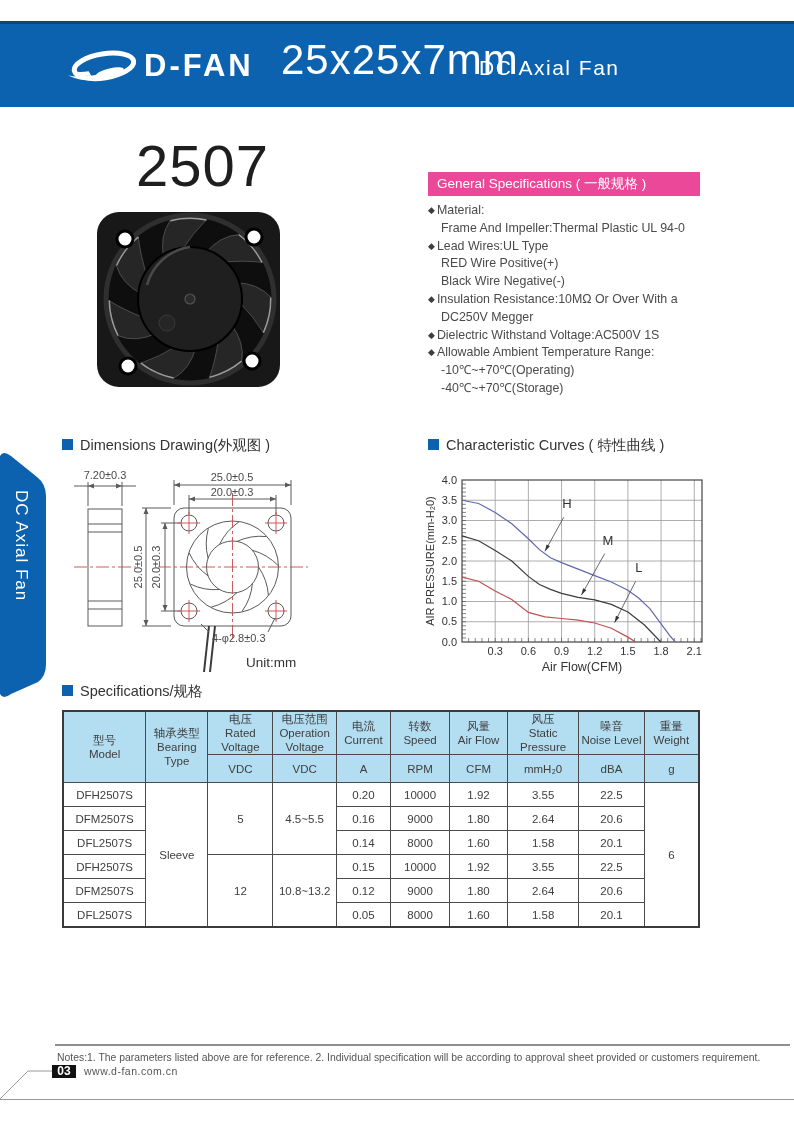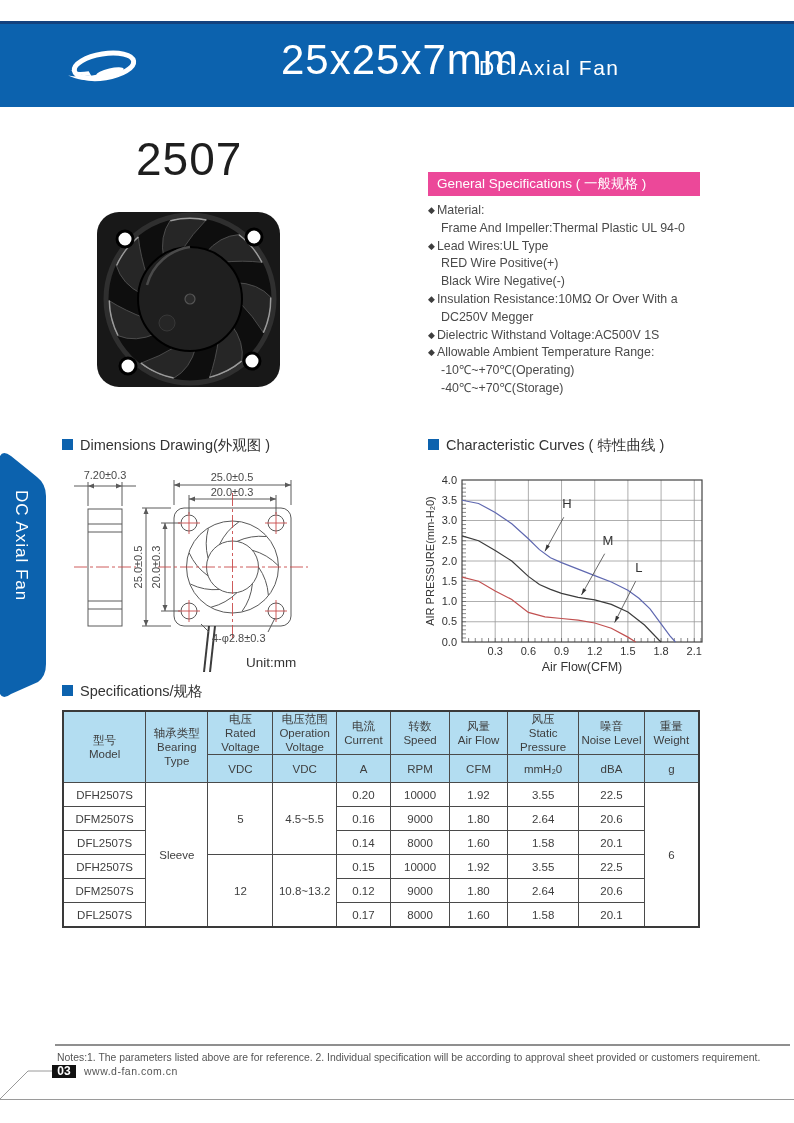--- a/index.html
+++ b/index.html
@@ -9,21 +9,21 @@
   .topbar{position:absolute;left:0;top:21px;width:794px;height:86px;background:#0c62ae;border-top:3px solid #14427e;box-sizing:border-box;}
   .logo{position:absolute;left:66px;top:18px;width:74px;height:46px;}
   .logotext{position:absolute;left:144px;top:24px;color:#fff;font-size:31px;font-weight:bold;letter-spacing:3px;}
   .bigtitle{position:absolute;left:281px;top:12px;color:#fff;font-size:42px;letter-spacing:1px;}
   .subtitle{position:absolute;left:479px;top:32px;color:#fff;font-size:21px;letter-spacing:1.5px;}
   
   .ribbon{position:absolute;left:0;top:452px;width:46px;height:246px;}
   .ribbon-label{position:absolute;left:11px;top:38px;color:#fff;font-size:17px;letter-spacing:1px;
         writing-mode:vertical-rl;white-space:nowrap;}
   
-  .model-no{position:absolute;left:136px;top:132px;font-size:46px;color:#1e1e1e;letter-spacing:1px;}
+  .model-no{position:absolute;left:136px;top:132px;font-size:58px;color:#1e1e1e;letter-spacing:1px;}
   .fanphoto{position:absolute;left:95px;top:205px;width:190px;height:186px;}
   
   .gs-bar{position:absolute;left:428px;top:172px;width:272px;height:24px;background:#ec4899;color:#fff;
         font-size:13.5px;line-height:24px;padding-left:9px;box-sizing:border-box;}
   .gs-list{position:absolute;left:428px;top:202px;width:340px;font-size:12.4px;color:#4a4a4a;line-height:17.8px;}
   .gline{white-space:nowrap;padding-left:13px;}
   .gline.withb{padding-left:0;}
   .dm{font-size:9px;vertical-align:1px;margin-right:2px;color:#3e3e3e;}
   
   .sechead{position:absolute;font-size:14.5px;color:#333;}
@@ -58,20 +58,21 @@
 
   <div class="topbar">
     <svg class="logo" viewBox="0 0 74 46">
       <g transform="rotate(-9 37 24)">
         <ellipse cx="38" cy="24" rx="30" ry="12" fill="none" stroke="#fff" stroke-width="5"></ellipse>
         <path d="M1 28 Q 16 38 36 37 L 34 31 Q 14 33 1 28 Z" fill="#fff"></path>
         <path d="M4 23 Q 12 30 24 32 L 22 27 Q 10 27 4 23 Z" fill="#fff"></path>
         <ellipse cx="43" cy="31" rx="14" ry="3.6" fill="#fff" transform="rotate(-4 43 31)"></ellipse>
       </g>
     </svg>
+    <div class="logotext">D-FAN</div>
     <div class="bigtitle">25x25x7mm</div>
     <div class="subtitle">DC Axial Fan</div>
   </div>
 
   <div class="ribbon">
     <svg width="46" height="246" viewBox="0 0 46 246">
       <path d="M0 4 Q 3 -2 11 4 L 37 25 Q 46 32 46 44 L 46 212 Q 46 224 38 230 L 11 242 Q 3 248 0 242 Z" fill="#0c62ae"></path>
     </svg>
     <div class="ribbon-label">DC Axial Fan</div>
   </div>
@@ -447,21 +448,21 @@
       <tr>
         <td>DFM2507S</td>
         <td>0.12</td>
         <td>9000</td>
         <td>1.80</td>
         <td>2.64</td>
         <td>20.6</td>
       </tr>
       <tr>
         <td>DFL2507S</td>
-        <td>0.17</td>
+        <td>0.05</td>
         <td>8000</td>
         <td>1.60</td>
         <td>1.58</td>
         <td>20.1</td>
       </tr>
     </tbody>
   </table>
 
   <div class="notes-line"></div>
   <div class="notes">Notes:1. The parameters listed above are for reference.   2. Individual specification will be according to approval sheet provided or customers requirement.</div>

